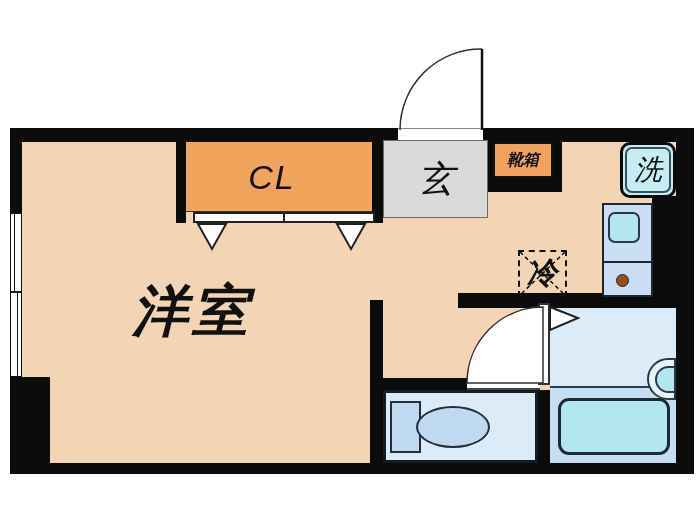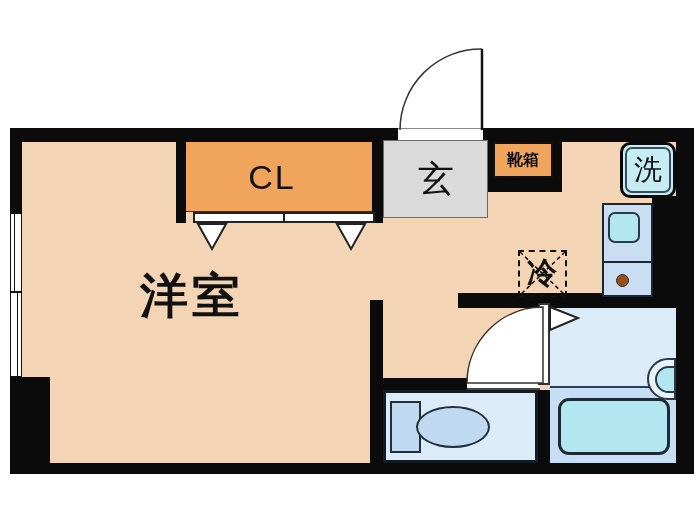--- a/index.html
+++ b/index.html
@@ -29,22 +29,22 @@
   .fridge{left:518px;top:250px;width:49px;height:47px;border:2px dashed #111;}
   .toilet-tank{left:390px;top:401px;width:31px;height:52px;background:#bfd9f1;border:2px solid #222e3a;}
   .toilet-bowl{left:416px;top:406px;width:74px;height:42px;background:#bfd9f1;border:2px solid #222e3a;border-radius:50%;}
   .tub{left:558px;top:398px;width:112px;height:57px;background:#b2e7f0;border:3px solid #1d2935;border-radius:11px;}
   .basin-outer{left:647px;top:358px;width:29px;height:42px;background:#e9f3fa;border:2px solid #2b3845;border-radius:21px 0 0 21px;}
   .basin-inner{left:655px;top:366px;width:21px;height:27px;background:#b2e7f0;border:2px solid #2b3845;border-radius:14px 0 0 14px;}
   .window{left:10px;top:213px;width:12px;height:164px;background:#fff;border:1px solid #111;}
   .window-mid{left:10px;top:291px;width:12px;height:2px;background:#111;}
   .window-track-a{left:14px;top:214px;width:1px;height:78px;background:#111;}
   .window-track-b{left:17px;top:292px;width:1px;height:84px;background:#111;}
-  .label{position:absolute;color:#111;transform:translate(-50%,-50%);white-space:nowrap;z-index:30;}
-  .lbl-room{left:192px;top:296px;font-size:48px;font-weight:600;letter-spacing:4px;}
+  .label{position:absolute;color:#111;transform:translate(-50%,-50%);white-space:nowrap;z-index:30;font-style:italic;}
+  .lbl-room{left:192px;top:312px;font-size:56px;font-weight:600;letter-spacing:4px;}
   .lbl-size{left:201px;top:380px;font-size:46px;font-weight:600;}
   .lbl-cl{left:272px;top:177px;font-size:34px;font-weight:500;letter-spacing:2px;}
   .lbl-genkan{left:436px;top:179px;font-size:36px;}
   .lbl-shoe{left:523px;top:160px;font-size:16px;font-weight:700;}
   .lbl-washer{left:648px;top:170px;font-size:28px;}
   .lbl-fridge{left:542px;top:273px;font-size:30px;font-weight:600;}
   svg.overlay{position:absolute;left:0;top:0;z-index:20;pointer-events:none;}
 </style>
 </head>
 <body>

